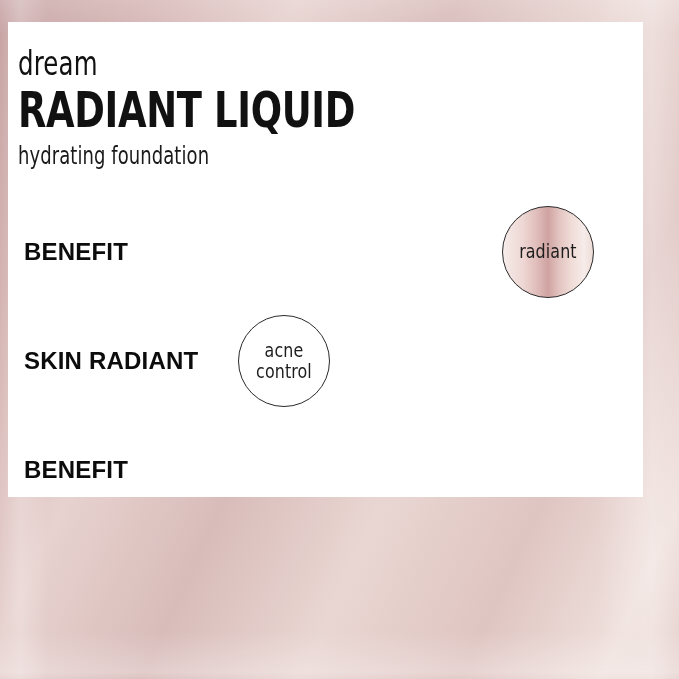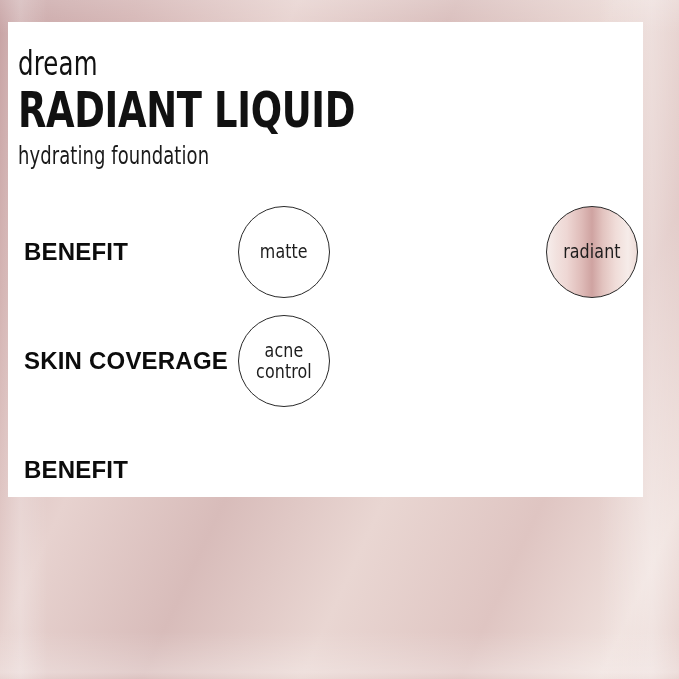--- a/index.html
+++ b/index.html
@@ -146,21 +146,21 @@
     border-radius: 50%;
     border: 1.3px solid #2a2a2a;
     display: flex;
     align-items: center;
     justify-content: center;
     text-align: center;
     background: #ffffff;
   }
   .bubble.c0 { left: 2px; }
   .bubble.c1 { left: 134px; }
-  .bubble.c2 { left: 266px; margin-left: 44px; }
+  .bubble.c2 { left: 266px; }
 
   .bubble.on {
     background:
       linear-gradient(to right,
         #f7eeec 0%,
         #f2e2df 10%,
         #eed7d4 22%,
         #dfbcb9 38%,
         #cfa3a1 50%,
         #e2c3bf 62%,
@@ -192,30 +192,27 @@
     <div id="heading">
       <div class="brand-line" id="brand-dream">dream</div>
       <div class="brand-line" id="brand-main">RADIANT LIQUID</div>
       <div class="brand-line" id="brand-sub">hydrating foundation</div>
     </div>
 
     <div id="grid">
         <div class="row">
           <div class="row-label">BENEFIT</div>
           <div class="bubbles">
-            <div class="bubble c0">
-              <span class="bubble-label">matte</span>
-            </div>
             <div class="bubble c2 on">
               <span class="bubble-label">radiant</span>
             </div>
           </div>
         </div>
         <div class="row">
-          <div class="row-label">SKIN COVERAGE</div>
+          <div class="row-label">SKIN RADIANT</div>
           <div class="bubbles">
             <div class="bubble c0">
               <span class="bubble-label">acne
 control</span>
             </div>
           </div>
         </div>
         <div class="row">
           <div class="row-label">BENEFIT</div>
           <div class="bubbles">

